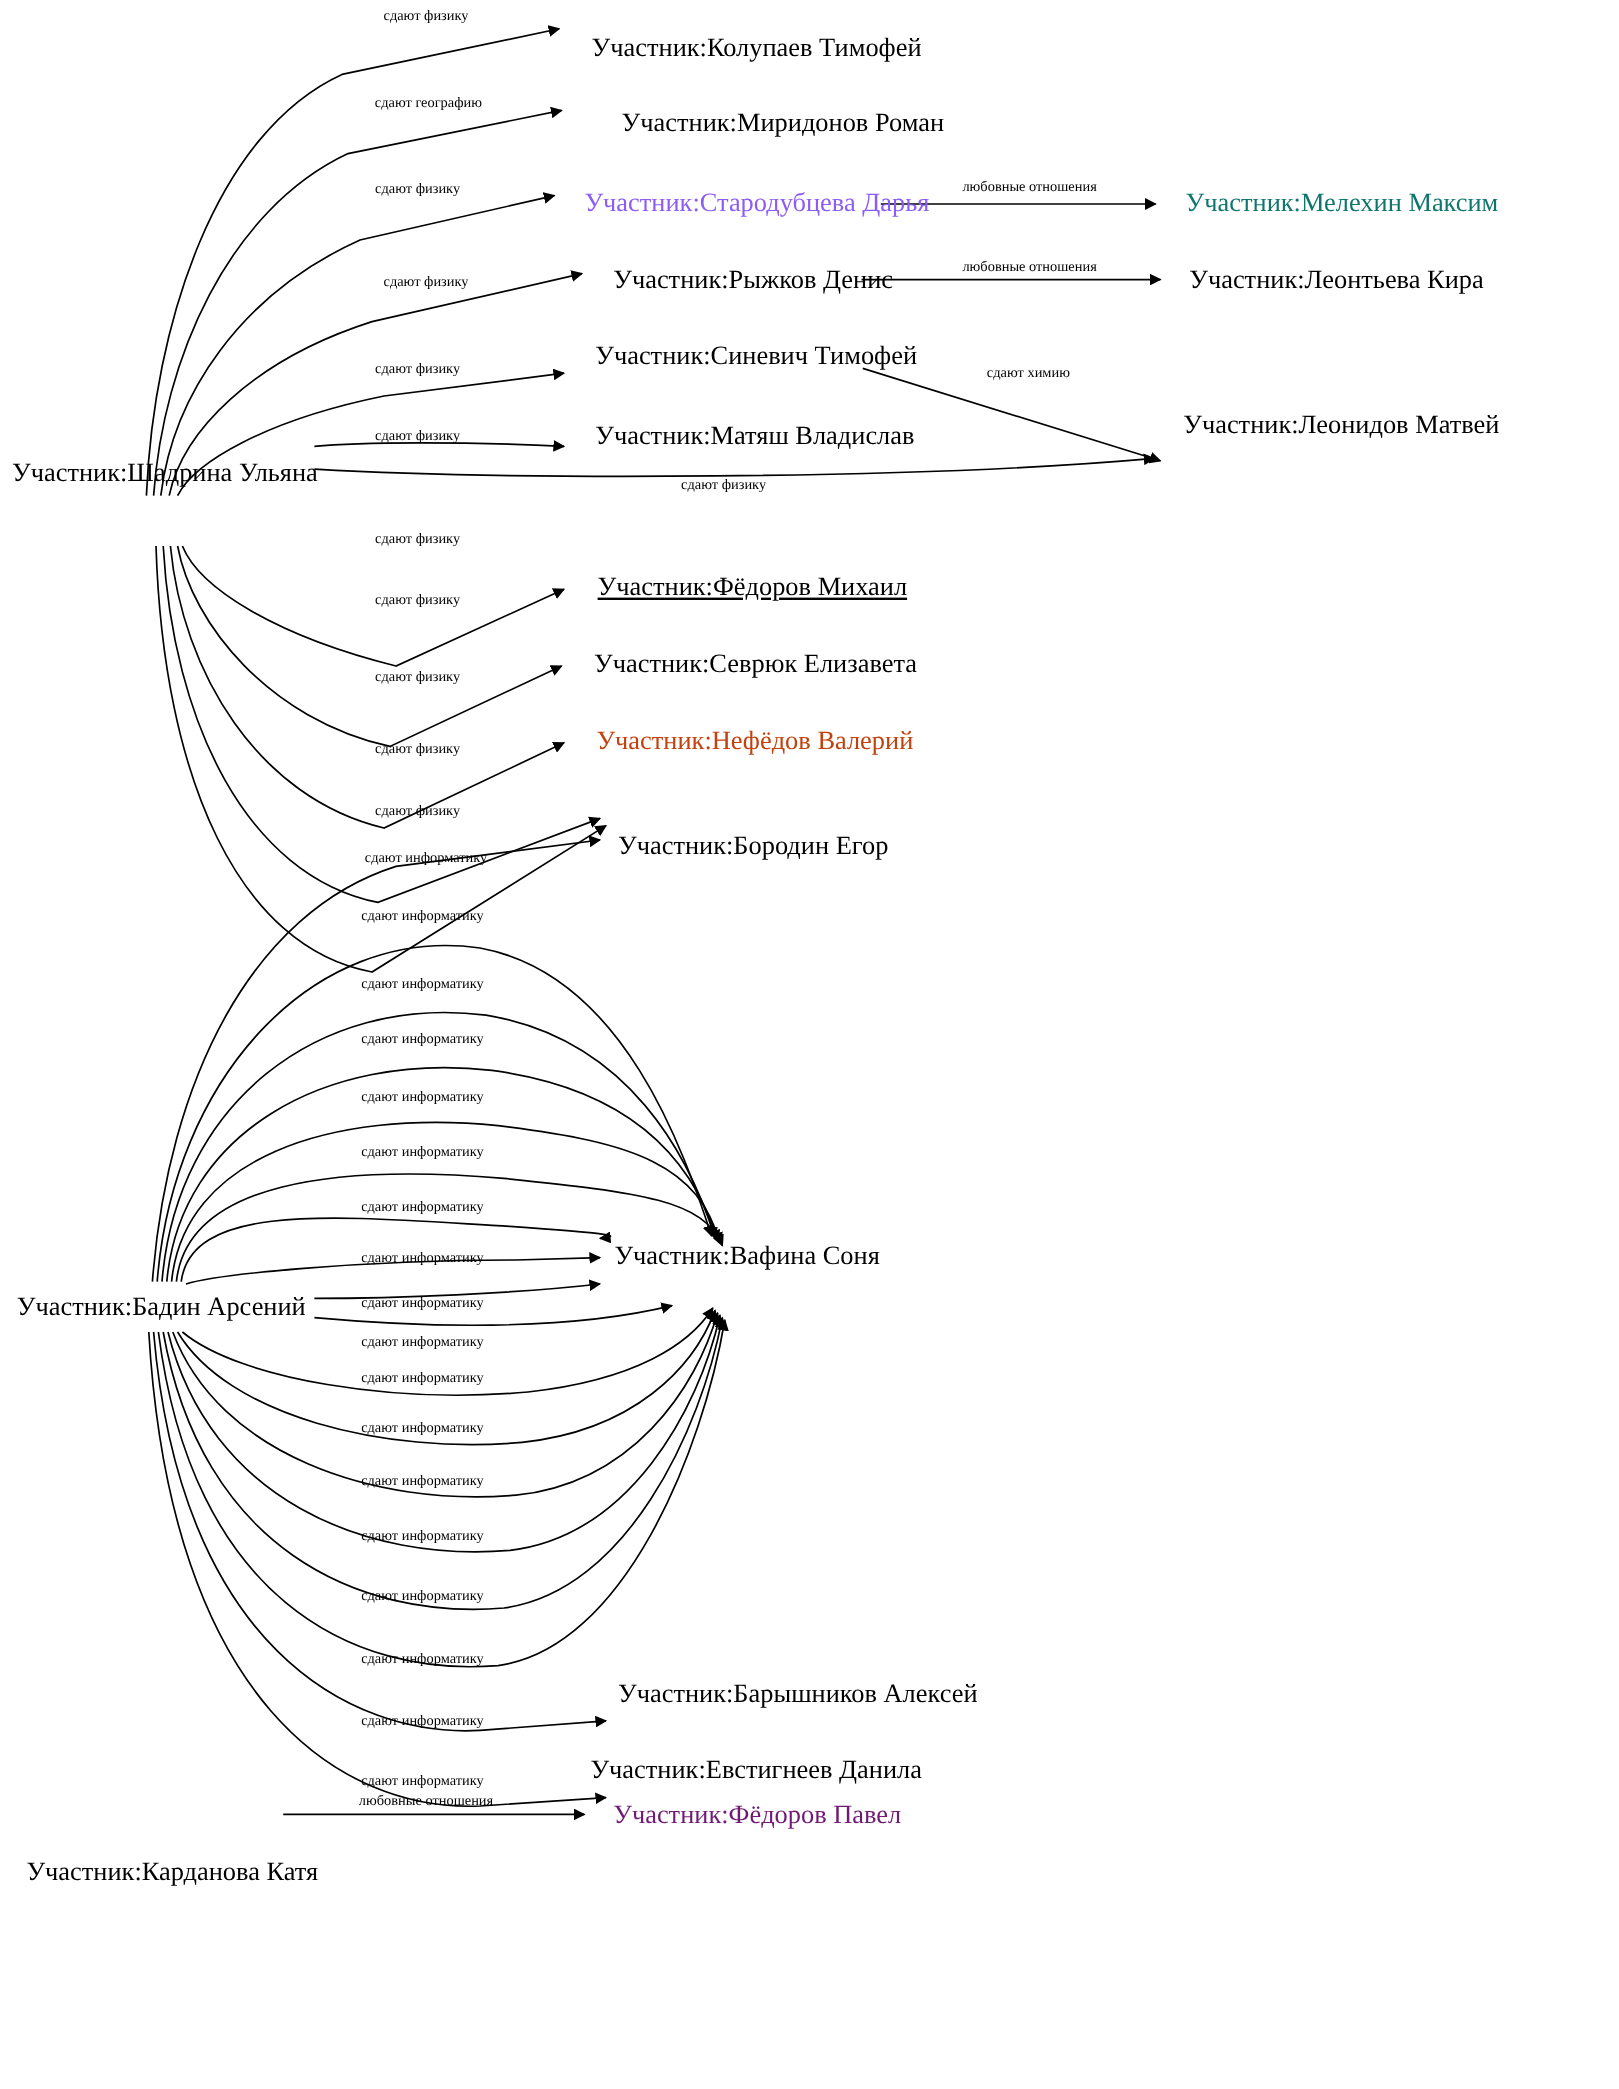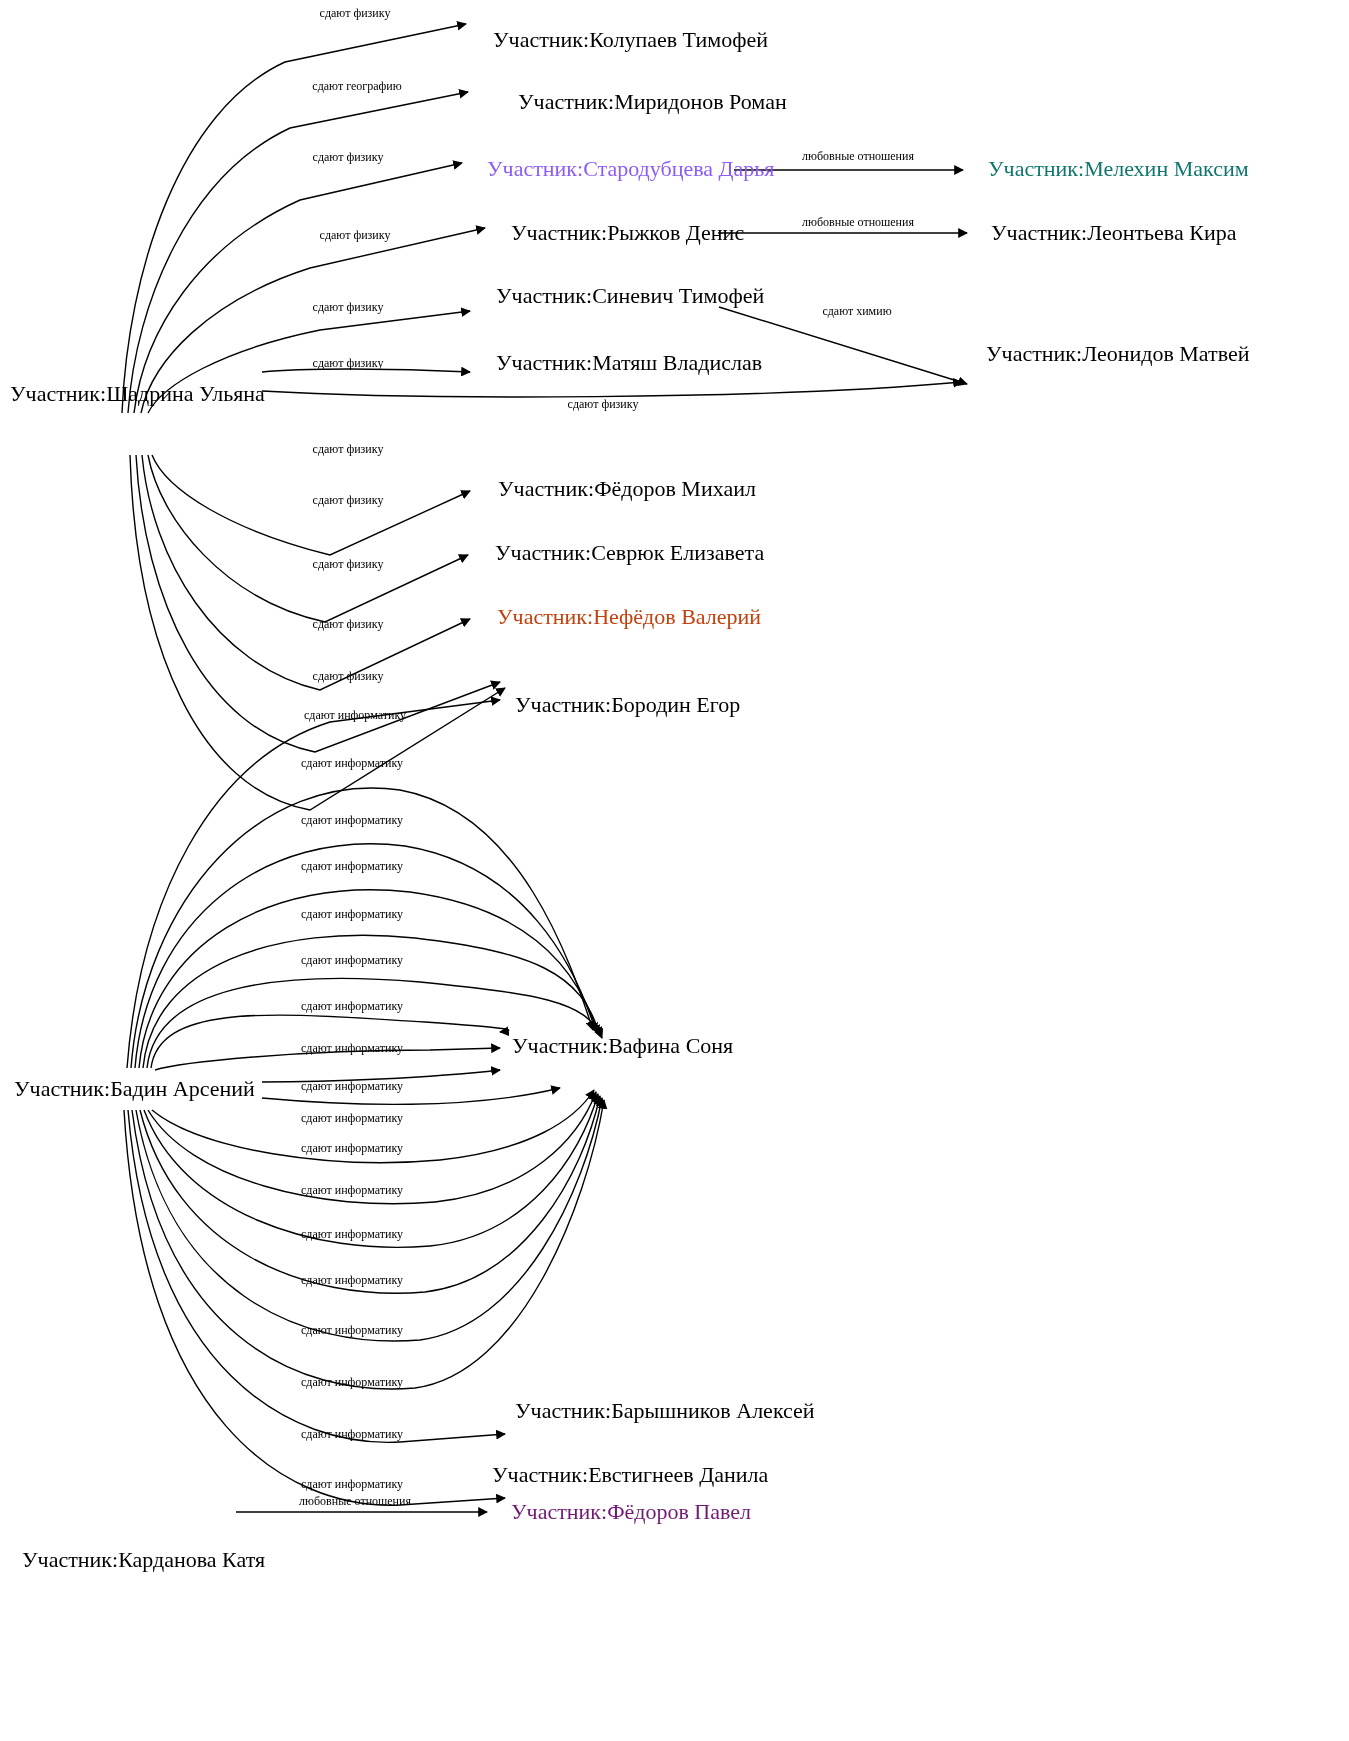--- a/index.html
+++ b/index.html
@@ -131,21 +131,21 @@
       <div class="node-label" style="left: 493px; top: 40px; color: rgb(0, 0, 0);">Участник:Колупаев Тимофей</div>
       <div class="node-label" style="left: 493px; top: 102px; color: rgb(0, 0, 0); margin-left: 25px;">Участник:Миридонов Роман</div>
       <div class="node-label" style="left: 487px; top: 169px; color: #8b5cf6;">Участник:Стародубцева Дарья</div>
       <div class="node-label" style="left: 988px; top: 169px; color: #0f766e;">Участник:Мелехин Максим</div>
       <div class="node-label" style="left: 511px; top: 233px; color: rgb(0, 0, 0);">Участник:Рыжков Денис</div>
       <div class="node-label" style="left: 991px; top: 233px; color: rgb(0, 0, 0);">Участник:Леонтьева Кира</div>
       <div class="node-label" style="left: 496px; top: 296px; color: rgb(0, 0, 0);">Участник:Синевич Тимофей</div>
       <div class="node-label" style="left: 496px; top: 363px; color: rgb(0, 0, 0);">Участник:Матяш Владислав</div>
       <div class="node-label" style="left: 986px; top: 354px; color: rgb(0, 0, 0);">Участник:Леонидов Матвей</div>
       <div class="node-label" style="left: 10px; top: 394px; color: rgb(0, 0, 0);">Участник:Шадрина Ульяна</div>
-      <div class="node-label" style="left: 498px; top: 489px; color: rgb(0, 0, 0);">Участник:Фёдоров Михаил</div>
+      <div class="node-label" style="left: 498px; top: 489px; color: rgb(0, 0, 0); text-decoration: underline;">Участник:Фёдоров Михаил</div>
       <div class="node-label" style="left: 495px; top: 553px; color: rgb(0, 0, 0);">Участник:Севрюк Елизавета</div>
       <div class="node-label" style="left: 497px; top: 617px; color: #c2410c;">Участник:Нефёдов Валерий</div>
       <div class="node-label" style="left: 515px; top: 705px; color: rgb(0, 0, 0);">Участник:Бородин Егор</div>
       <div class="node-label" style="left: 14px; top: 1089px; color: rgb(0, 0, 0);">Участник:Бадин Арсений</div>
       <div class="node-label" style="left: 512px; top: 1046px; color: rgb(0, 0, 0);">Участник:Вафина Соня</div>
       <div class="node-label" style="left: 483px; top: 1411px; color: rgb(0, 0, 0); margin-left: 32px;">Участник:Барышников Алексей</div>
       <div class="node-label" style="left: 492px; top: 1475px; color: rgb(0, 0, 0);">Участник:Евстигнеев Данила</div>
       <div class="node-label" style="left: 22px; top: 1512px; color: rgb(0, 0, 0); margin-top: 48px;">Участник:Карданова Катя</div>
       <div class="node-label" style="left: 511px; top: 1512px; color: #701a75;">Участник:Фёдоров Павел</div>
     </div>

